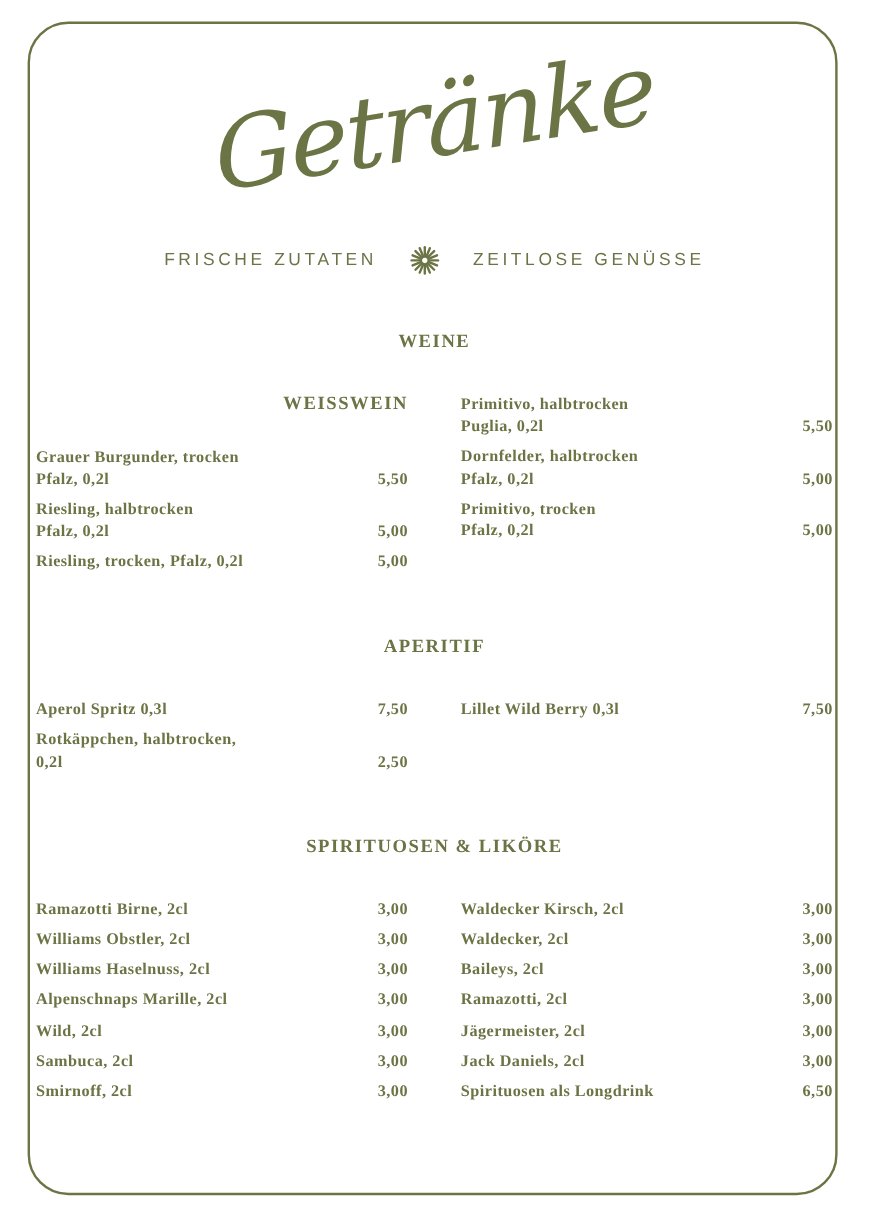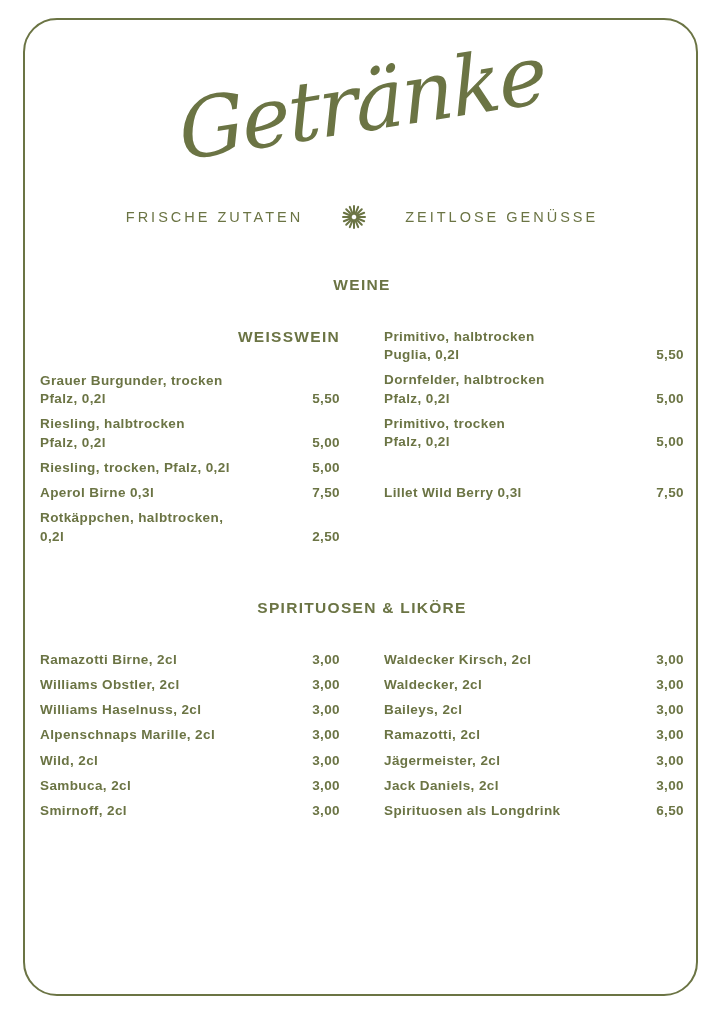--- a/index.html
+++ b/index.html
@@ -26,25 +26,25 @@
   .script-title {
     font-family:"DejaVu Serif", serif;
     font-style:italic; font-weight:400;
     font-size:82px; line-height:1;
     margin:0; display:inline-block;
     transform:rotate(-9deg) skewX(-4deg);
     letter-spacing:-2px;
   }
   .tagline {
     margin-top:26px;
-    display:flex; align-items:center; justify-content:center; gap:38px;
+    display:flex; align-items:center; justify-content:center; gap:27px;
     font-size:14.5px; letter-spacing:3px; font-weight:normal;
   }
   .tagline svg { display:block; }
-  main { padding:0 40px; }
+  main { padding:0 30px;font-family:Liberation Serif, serif; }
   .section-title {
     text-align:center; font-size:15.5px; font-weight:bold;
     letter-spacing:1.3px; margin:46px 0 34px;
   }
   .columns { display:grid; grid-template-columns:1fr 1fr; column-gap:44px; }
   .column-heading {
     text-align:right; font-size:15.5px; font-weight:bold;
     letter-spacing:1.3px; margin:0 0 26px;
   }
   .item-row {
@@ -140,25 +140,26 @@
               <div class="item-text">
                 <div class="item-name">Primitivo, trocken</div>
                 <div class="item-sub">Pfalz, 0,2l</div>
               </div>
               <div class="item-price">5,00</div>
             </div>
           </div>
         </div>
       </section>
       <section class="menu-section">
+        <h2 class="section-title">APERITIF</h2>
         <div class="columns">
           <div class="column">
             <div class="item-row">
               <div class="item-text">
-                <div class="item-name">Aperol Birne 0,3l</div>
+                <div class="item-name">Aperol Spritz 0,3l</div>
               </div>
               <div class="item-price">7,50</div>
             </div>
             <div class="item-row">
               <div class="item-text">
                 <div class="item-name">Rotkäppchen, halbtrocken,</div>
                 <div class="item-sub">0,2l</div>
               </div>
               <div class="item-price">2,50</div>
             </div>

